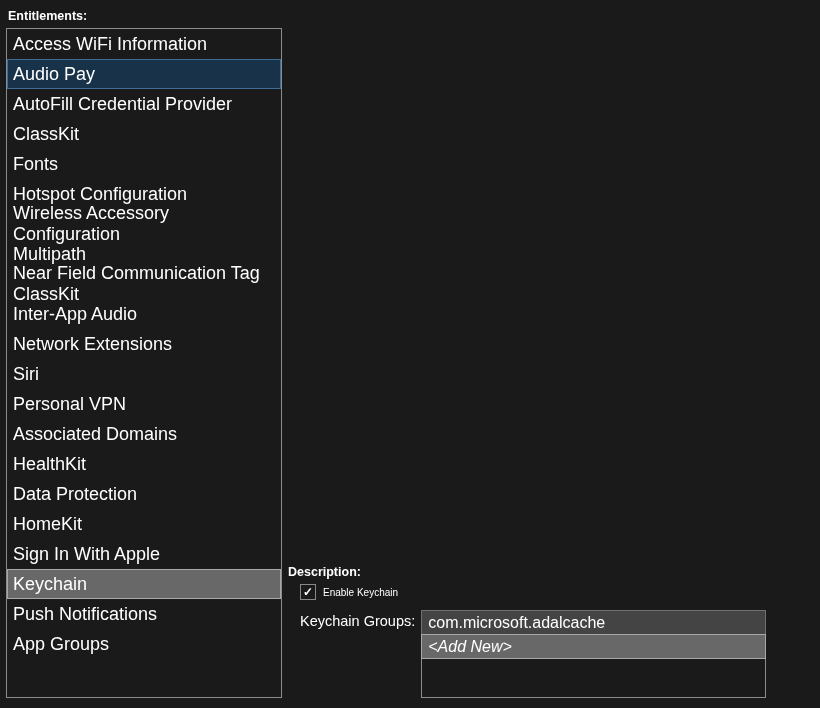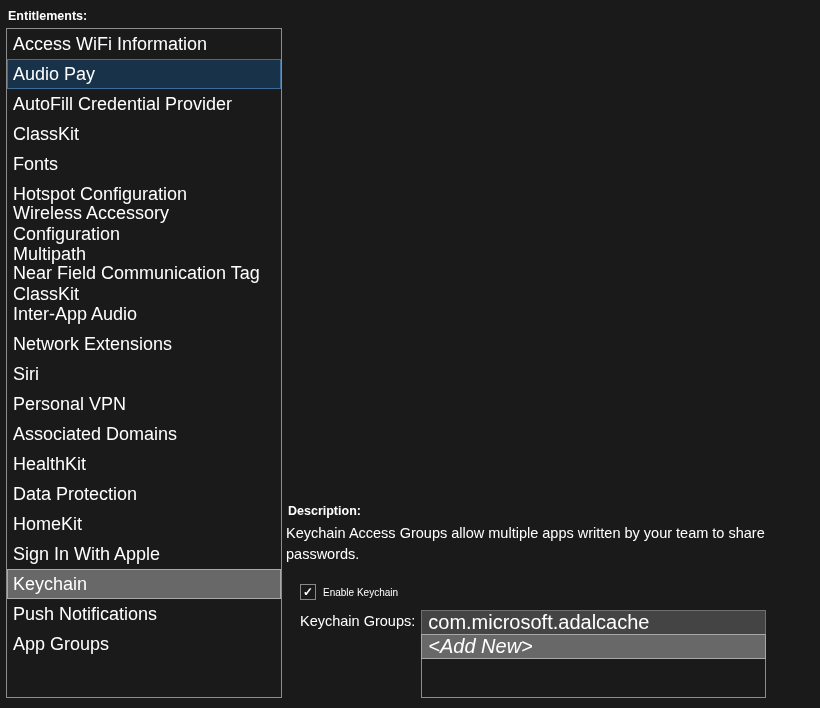--- a/index.html
+++ b/index.html
@@ -102,21 +102,21 @@
       padding-top: 3px;
     }
     .groups-list {
       border: 1px solid #8c8c8c;
       background: #1a1a1a;
       width: 345px;
       height: 88px;
     }
     .groups-item {
       padding: 4px 6px;
-      font-size: 20px;
+      font-size: 16px;
       height: 25px;
       display: flex;
       align-items: center;
       border-bottom: 1px solid transparent;
     }
     .groups-item.add-new {
       font-style: italic;
       background: #686868;
       border: 1px solid #a8a8a8;
       margin: -1px;
@@ -154,21 +154,20 @@
       <div class="entitlement-item">HomeKit</div>
       <div class="entitlement-item">Sign In With Apple</div>
       <div class="entitlement-item selected">Keychain</div>
       <div class="entitlement-item">Push Notifications</div>
       <div class="entitlement-item">App Groups</div>
     </div>
   </div>
 
   <div class="right-panel">
     <div class="header-label">Description:</div>
-    <div class="description-text">Keychain Access Groups allow multiple apps written by your team to share passwords.</div>
 
     <div class="checkbox-row">
       <div class="checkbox">
         <span class="checkbox-check">✓</span>
       </div>
       <span class="checkbox-label">Enable Keychain</span>
     </div>
 
     <div class="groups-row">
       <span class="groups-label">Keychain Groups:</span>

